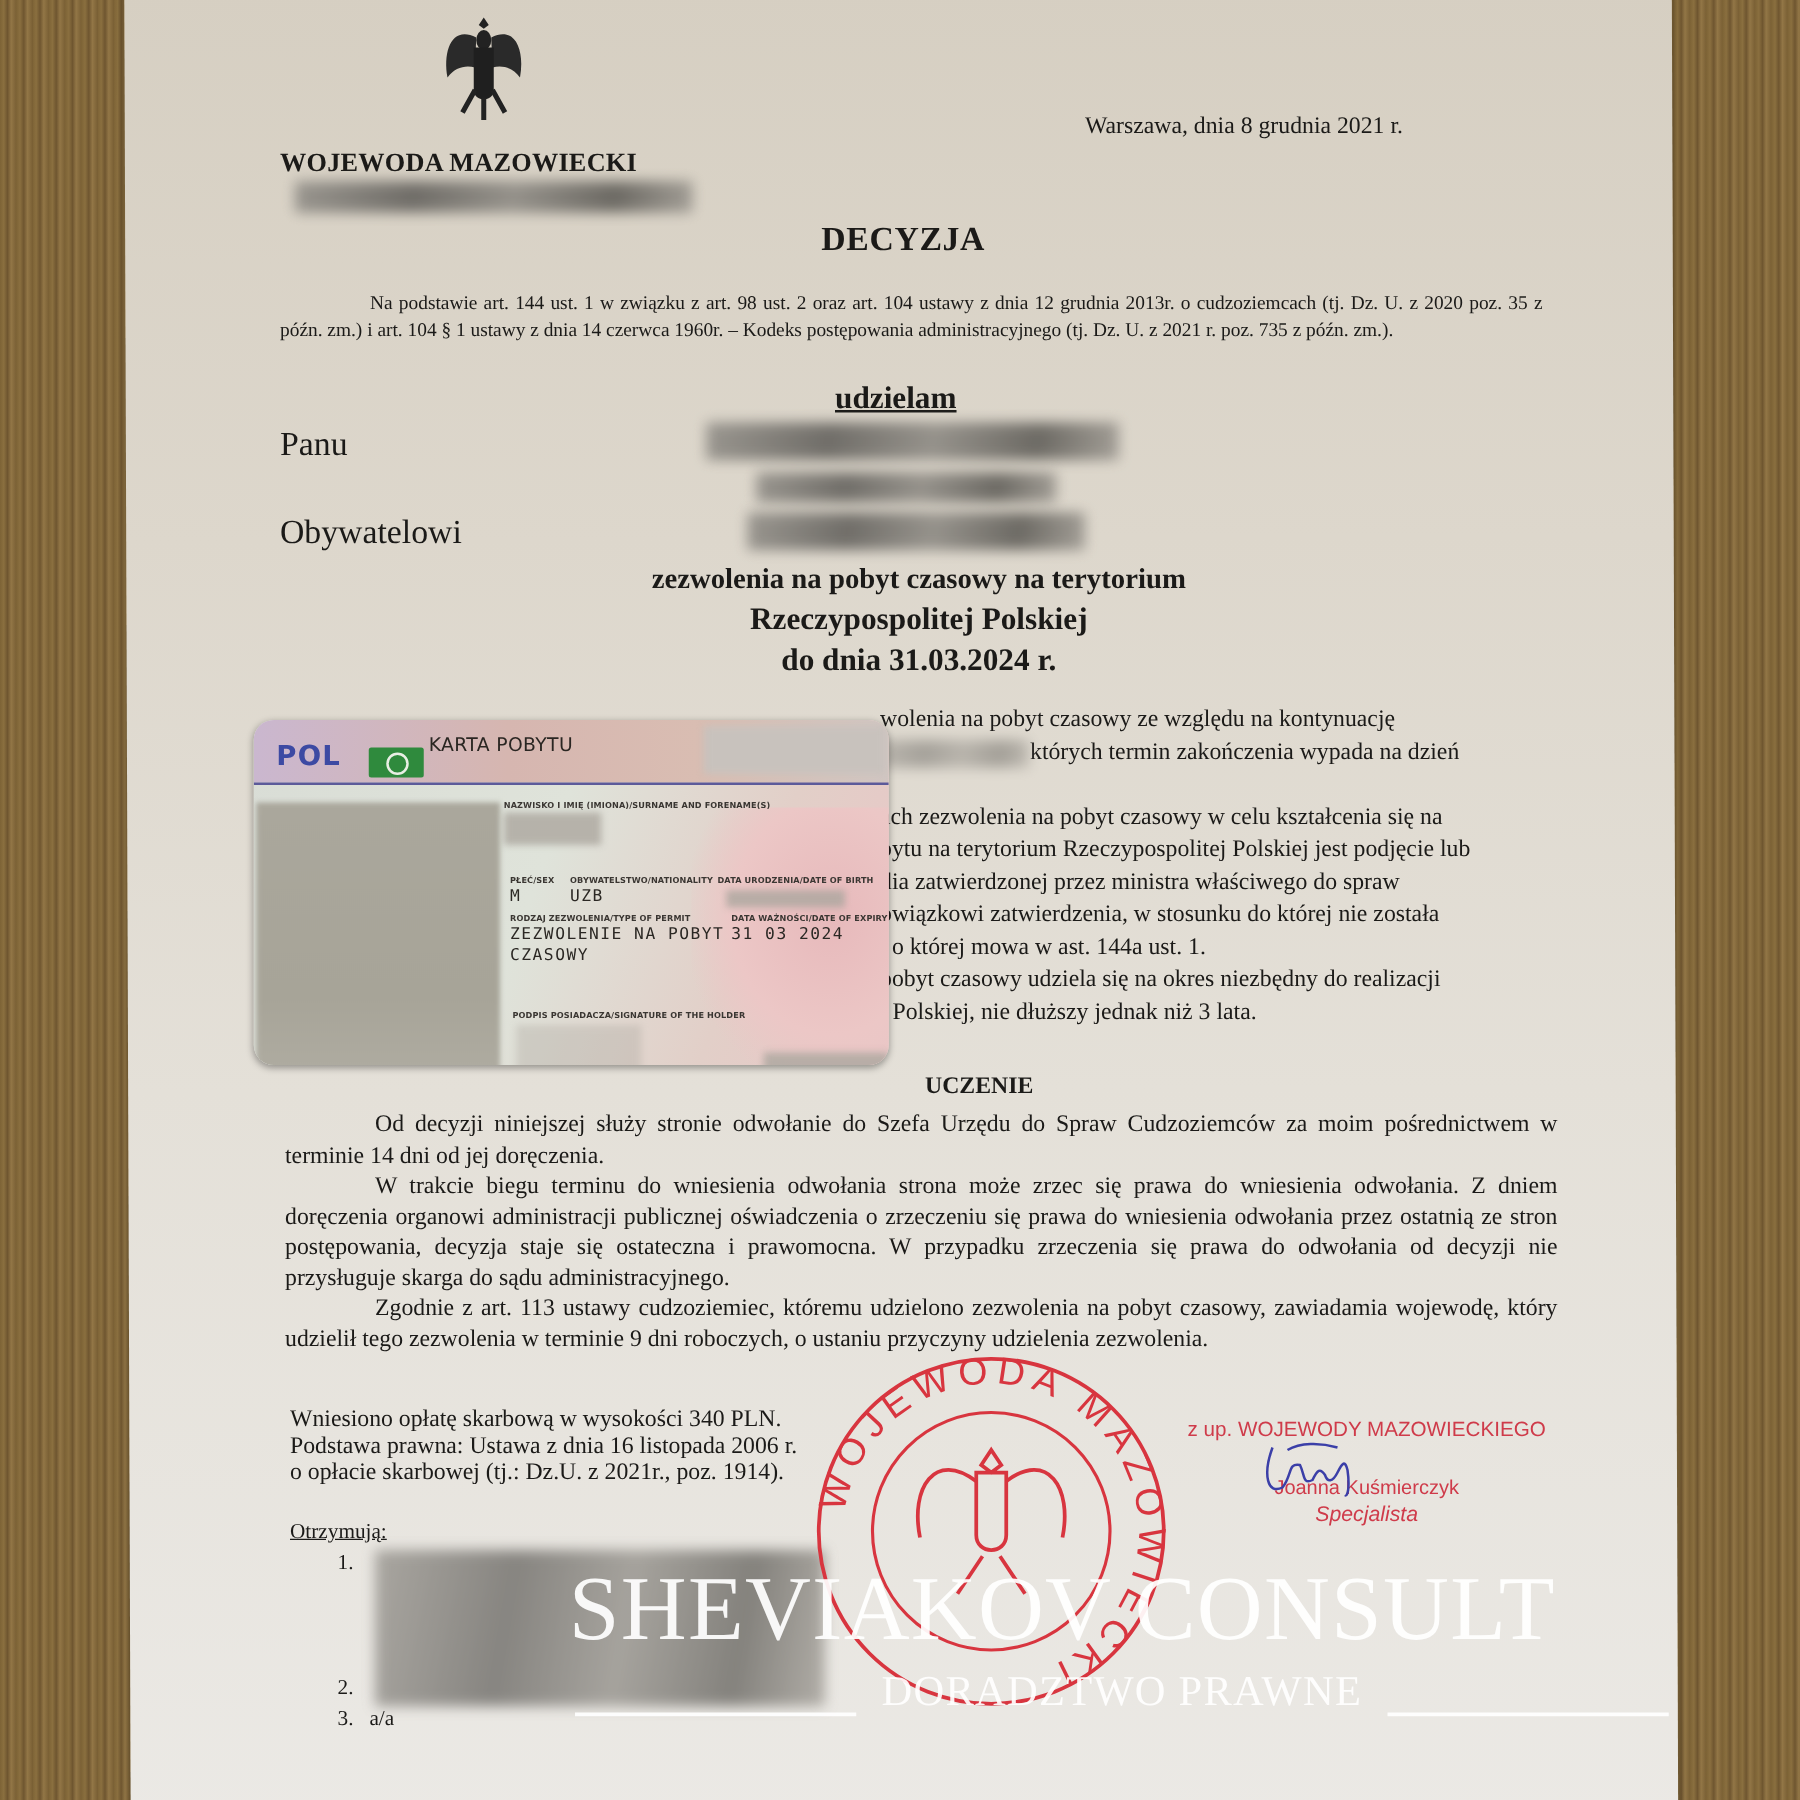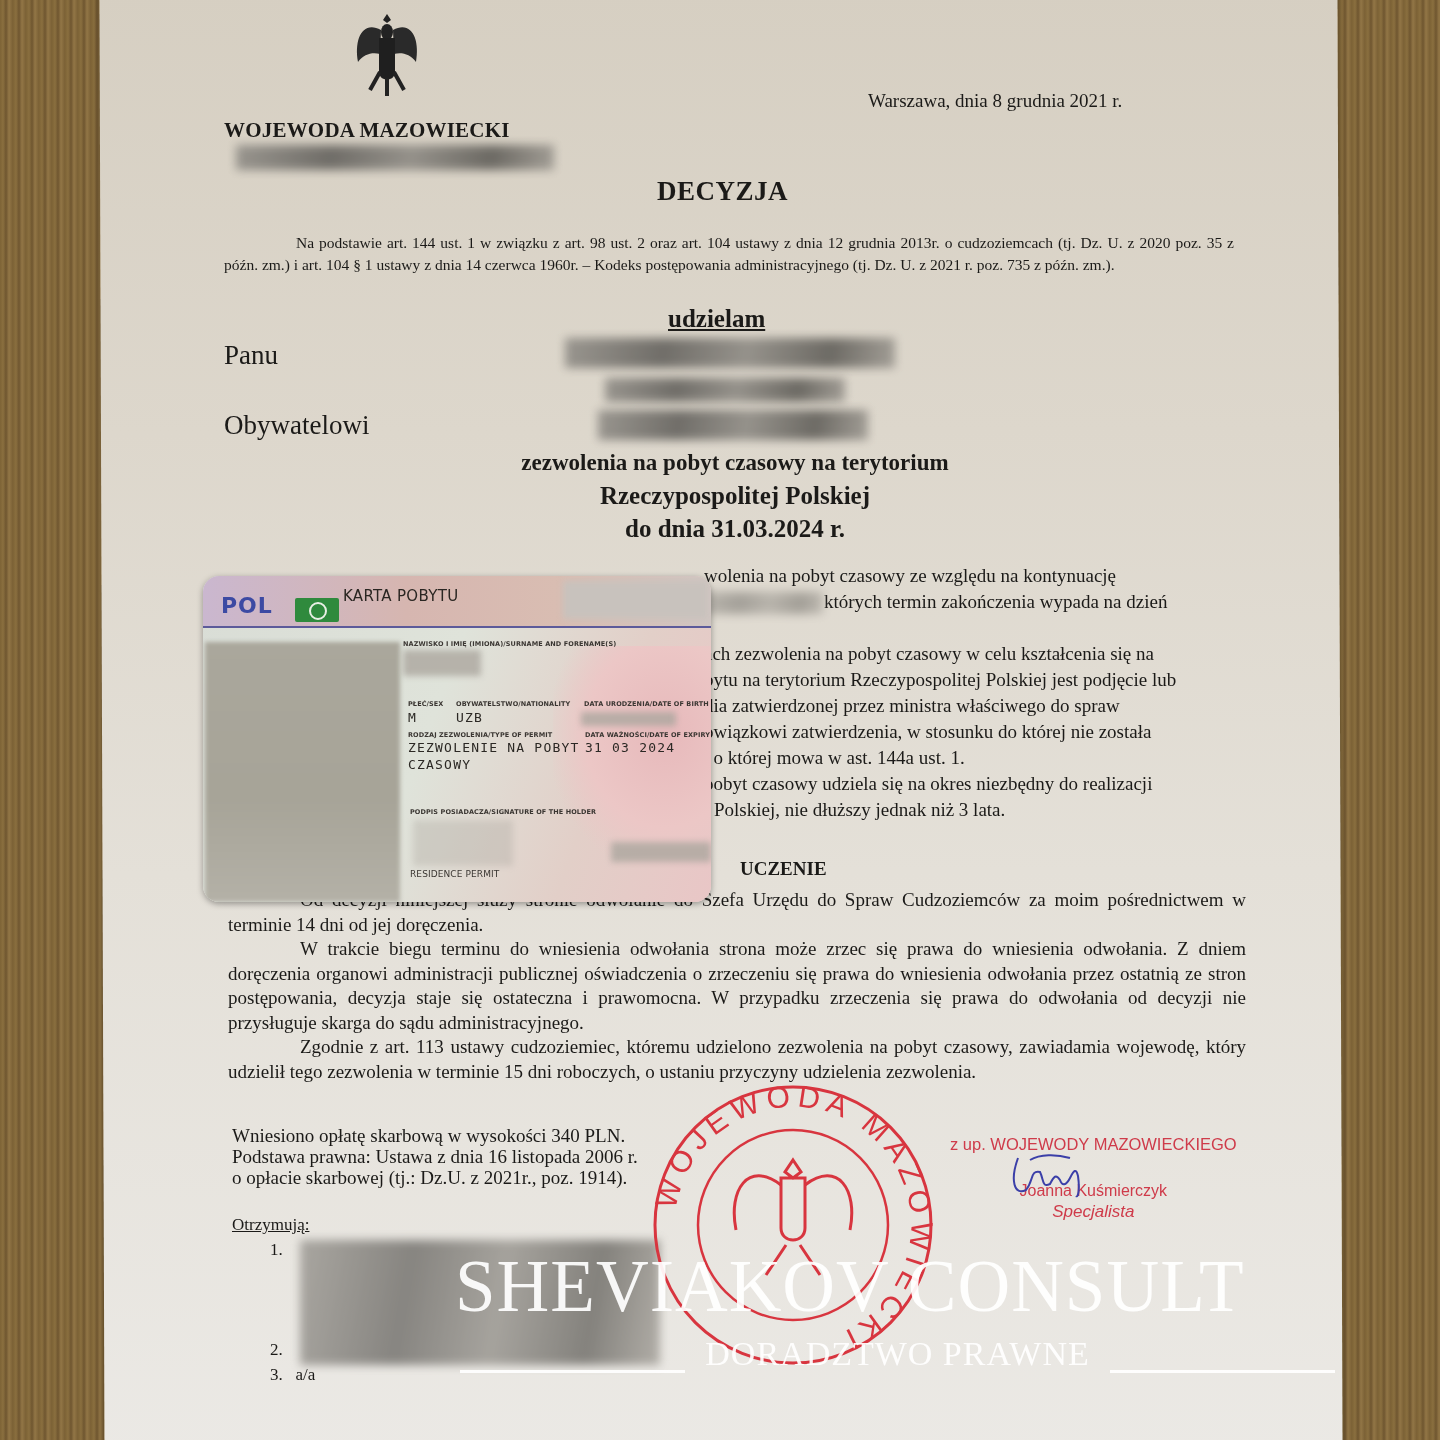--- a/index.html
+++ b/index.html
@@ -38,21 +38,21 @@
   .recv { left: 270px; top: 1240px; font-size: 17px; }
   .recv .item { position: absolute; left: 0; white-space: nowrap; }
   .stamp { left: 648px; top: 1080px; width: 290px; height: 290px; }
   .sign-block { left: 950px; top: 1135px; text-align: center; font-family: "Liberation Sans", sans-serif; color: #cf3b4a; }
   .sign-block .role { font-size: 16.5px; }
   .sign-block .name { font-size: 16px; margin-top: 28px; }
   .sign-block .pos { font-size: 17px; font-style: italic; margin-top: 2px; }
   .sig-scribble { left: 1000px; top: 1150px; width: 110px; height: 50px; }
   
   .card {
-    position: absolute; left: 203px; top: 576px; width: 508px; height: 326px; border-radius: 16px;
+    position: absolute; left: 203px; top: 576px; width: 508px; height: 276px; border-radius: 16px;
     background: linear-gradient(110deg, #d9ddd6 0%, #dfe3da 45%, #e2cfc8 75%, #e9c6c6 100%);
     box-shadow: 0 2px 6px rgba(0,0,0,0.35); overflow: hidden;
     font-family: "DejaVu Sans", sans-serif;
   }
   .card-top {
     position: absolute; left: 0; top: 0; width: 100%; height: 50px;
     background: linear-gradient(90deg, #cab7cf 0%, #d6b6b0 40%, #d9bdb2 70%, #d1c6c2 100%);
     border-bottom: 2px solid #5c5a9a;
   }
   .card-pol { position: absolute; left: 18px; top: 17px; font-size: 22px; font-weight: bold; color: #3c4aa3; letter-spacing: 1px; }
@@ -115,21 +115,21 @@
   <p>pobyt czasowy udziela się na okres niezbędny do realizacji</p>
   <p>j Polskiej, nie dłuższy jednak niż 3 lata.</p>
 </div>
 <div class="blur" style="left:705px;top:592px;width:118px;height:22px;opacity:0.45;"></div>
 
 <div class="abs section-h">UCZENIE</div>
 
 <div class="abs appeal">
   <p>Od decyzji niniejszej służy stronie odwołanie do Szefa Urzędu do Spraw Cudzoziemców za moim pośrednictwem w terminie 14 dni od jej doręczenia.</p>
   <p>W trakcie biegu terminu do wniesienia odwołania strona może zrzec się prawa do wniesienia odwołania. Z dniem doręczenia organowi administracji publicznej oświadczenia o zrzeczeniu się prawa do wniesienia odwołania przez ostatnią ze stron postępowania, decyzja staje się ostateczna i prawomocna. W przypadku zrzeczenia się prawa do odwołania od decyzji nie przysługuje skarga do sądu administracyjnego.</p>
-  <p>Zgodnie z art. 113 ustawy cudzoziemiec, któremu udzielono zezwolenia na pobyt czasowy, zawiadamia wojewodę, który udzielił tego zezwolenia w terminie 15 dni roboczych, o ustaniu przyczyny udzielenia zezwolenia.</p>
+  <p>Zgodnie z art. 113 ustawy cudzoziemiec, któremu udzielono zezwolenia na pobyt czasowy, zawiadamia wojewodę, który udzielił tego zezwolenia w terminie 9 dni roboczych, o ustaniu przyczyny udzielenia zezwolenia.</p>
 </div>
 
 <div class="abs fee">
   <div>Wniesiono opłatę skarbową w wysokości 340 PLN.</div>
   <div>Podstawa prawna: Ustawa z dnia 16 listopada 2006 r.</div>
   <div>o opłacie skarbowej (tj.: Dz.U. z 2021r., poz. 1914).</div>
 </div>
 
 <div class="abs recv-h">Otrzymują:</div>
 <div class="abs recv">
@@ -170,21 +170,21 @@
   <div class="card-map"></div>
   <div class="card-photo"></div>
 
   <div class="cf-lbl" style="left:200px;top:64px;">NAZWISKO I IMIĘ (IMIONA)/SURNAME AND FORENAME(S)</div>
   <div class="card-blur" style="left:200px;top:74px;width:78px;height:26px;"></div>
 
   <div class="cf-lbl" style="left:205px;top:124px;">PŁEĆ/SEX</div>
   <div class="cf-val" style="left:205px;top:134px;">M</div>
   <div class="cf-lbl" style="left:253px;top:124px;">OBYWATELSTWO/NATIONALITY</div>
   <div class="cf-val" style="left:253px;top:134px;">UZB</div>
-  <div class="cf-lbl" style="left:381px;top:124px;">DATA URODZENIA/DATE OF BIRTH</div>
+  <div class="cf-lbl" style="left:371px;top:124px;">DATA URODZENIA/DATE OF BIRTH</div>
   <div class="card-blur" style="left:378px;top:136px;width:95px;height:14px;"></div>
 
   <div class="cf-lbl" style="left:205px;top:155px;">RODZAJ ZEZWOLENIA/TYPE OF PERMIT</div>
   <div class="cf-val" style="left:205px;top:164px;">ZEZWOLENIE NA POBYT</div>
   <div class="cf-val" style="left:205px;top:181px;">CZASOWY</div>
   <div class="cf-lbl" style="left:382px;top:155px;">DATA WAŻNOŚCI/DATE OF EXPIRY</div>
   <div class="cf-val" style="left:382px;top:164px;">31 03 2024</div>
 
   <div class="cf-lbl" style="left:207px;top:232px;">PODPIS POSIADACZA/SIGNATURE OF THE HOLDER</div>
   <div class="card-blur" style="left:210px;top:244px;width:100px;height:46px;opacity:0.35;"></div>

